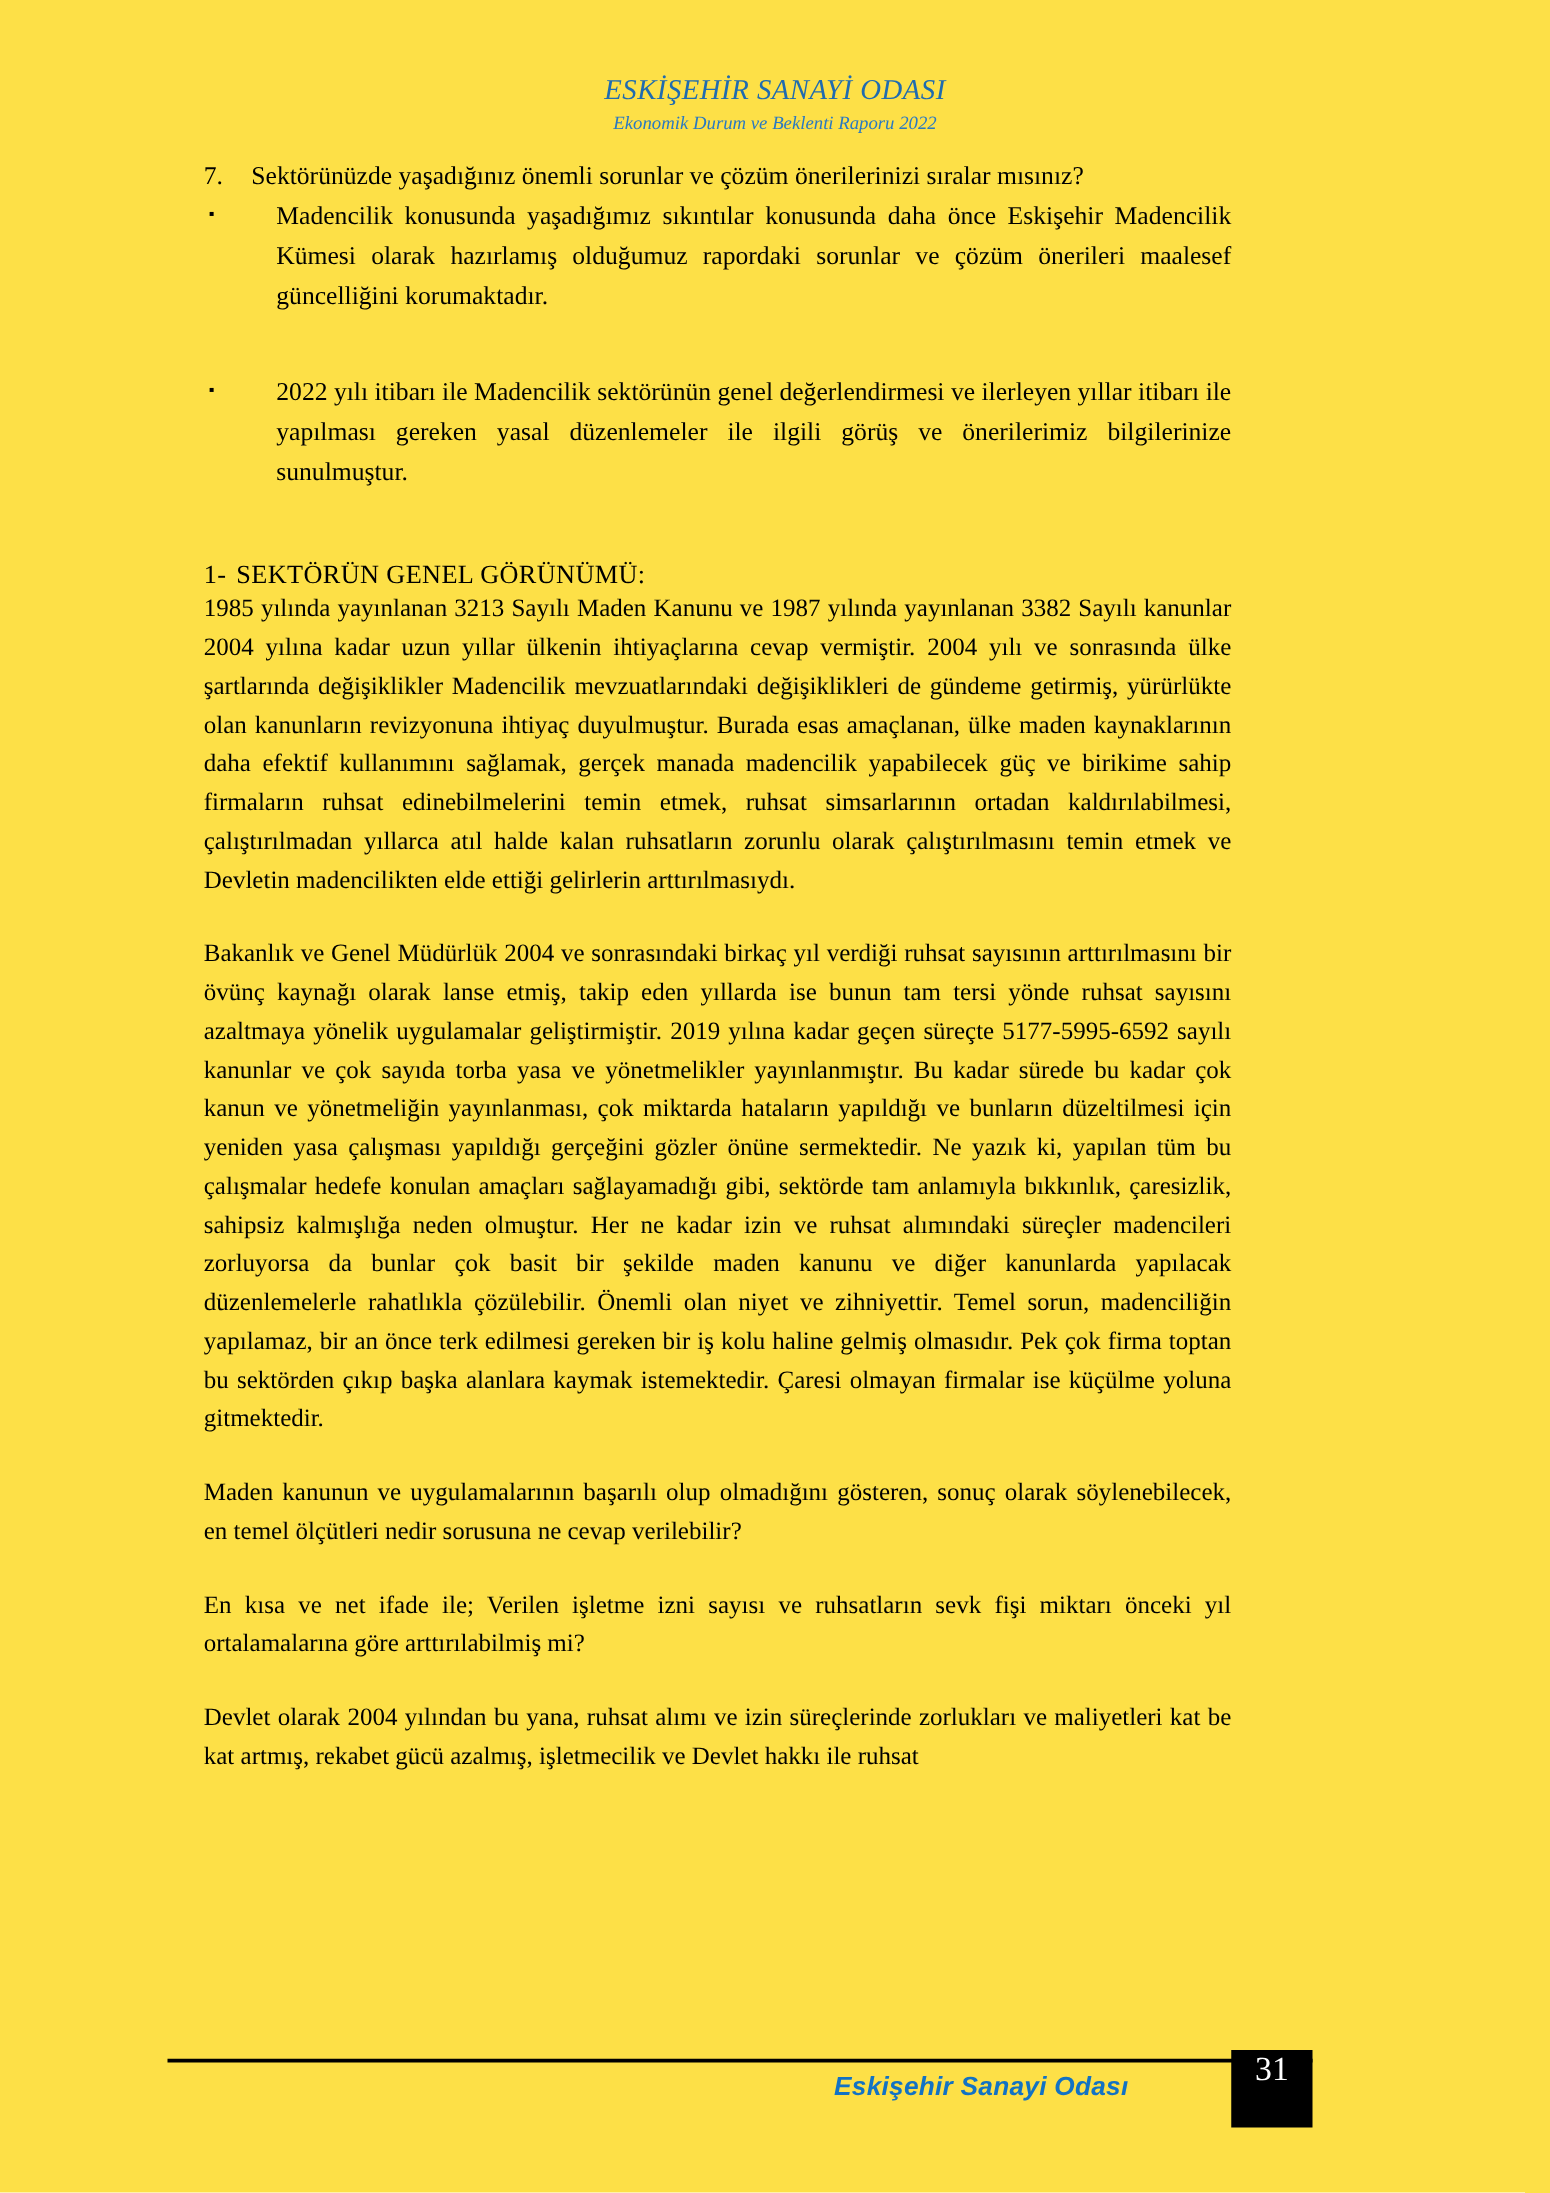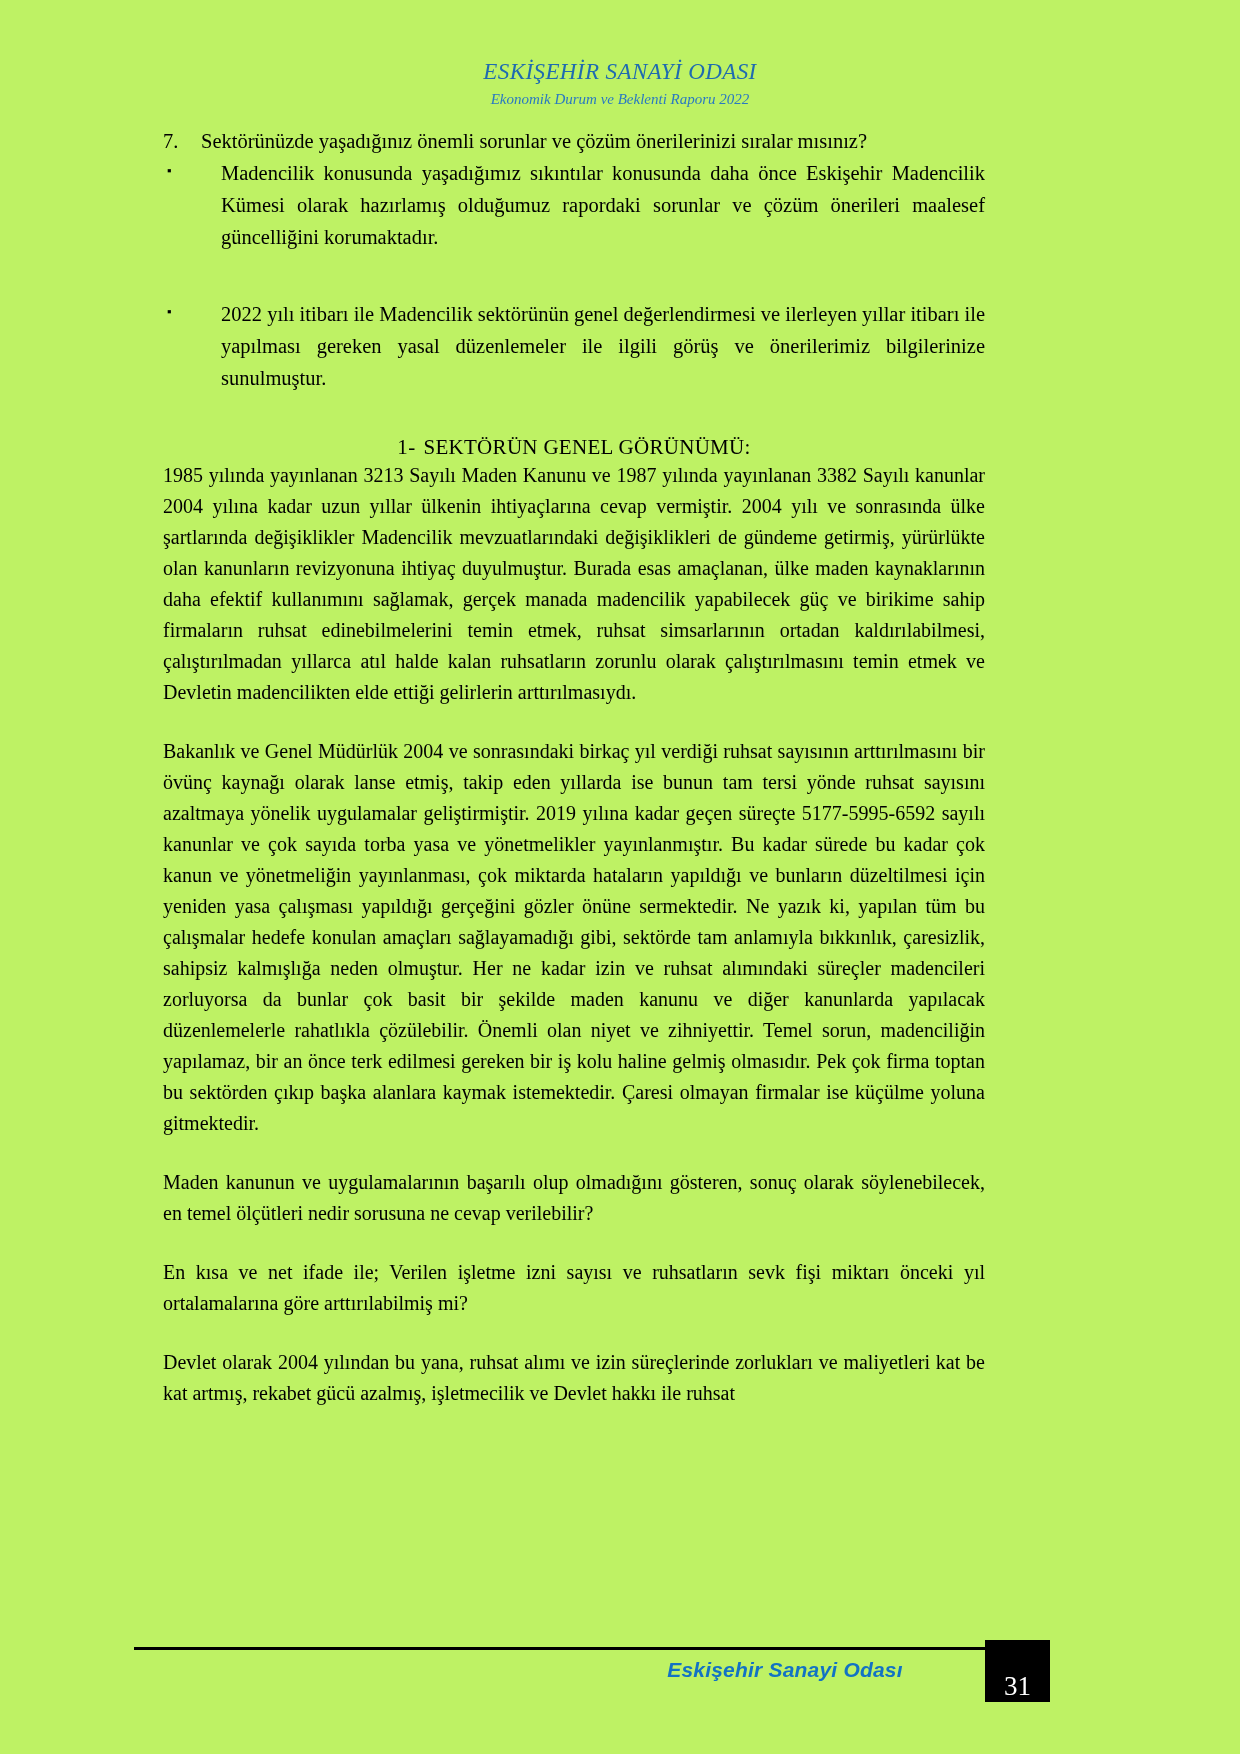--- a/index.html
+++ b/index.html
@@ -4,21 +4,21 @@
 <style>
   html, body {
     margin: 0;
     padding: 0;
     background: #ffffff;
   }
   .page {
     position: relative;
     width: 1240px;
     height: 1754px;
-    background: #bef264;
+    background: #fde047;
     box-sizing: border-box;
     font-family: "Liberation Serif", "DejaVu Serif", serif;
     overflow: hidden;
   }
 
   
   .doc-header {
     position: absolute;
     top: 58px;
     left: 0;
@@ -85,24 +85,23 @@
   .bullet-item .bullet-text {
     flex: 1 1 auto;
     text-align: justify;
     text-justify: inter-word;
     margin-left: 20px;
   }
   .bullet-gap { height: 44px; }
 
   .section-title {
     font-size: 21px;
-    margin-top: 40px;
+    margin-top: 52px;
     letter-spacing: 0.3px;
     color: #000;
-    text-align: center;
   }
   .section-title .sec-num { margin-right: 8px; }
 
   p.body-par {
     font-size: 20px;
     line-height: 1.55;
     text-align: justify;
     text-justify: inter-word;
     margin: 0;
     color: #000;
@@ -133,21 +132,21 @@
   }
   .page-number-box {
     position: absolute;
     top: 1640px;
     left: 985px;
     width: 65px;
     height: 62px;
     background: #000000;
     color: #ffffff;
     display: flex;
-    align-items: flex-end;
+    align-items: flex-start;
     justify-content: center;
     font-family: "Liberation Serif", "DejaVu Serif", serif;
     font-size: 27px;
   }
 </style>
 </head>
 <body>
 
 <div class="page">
 

